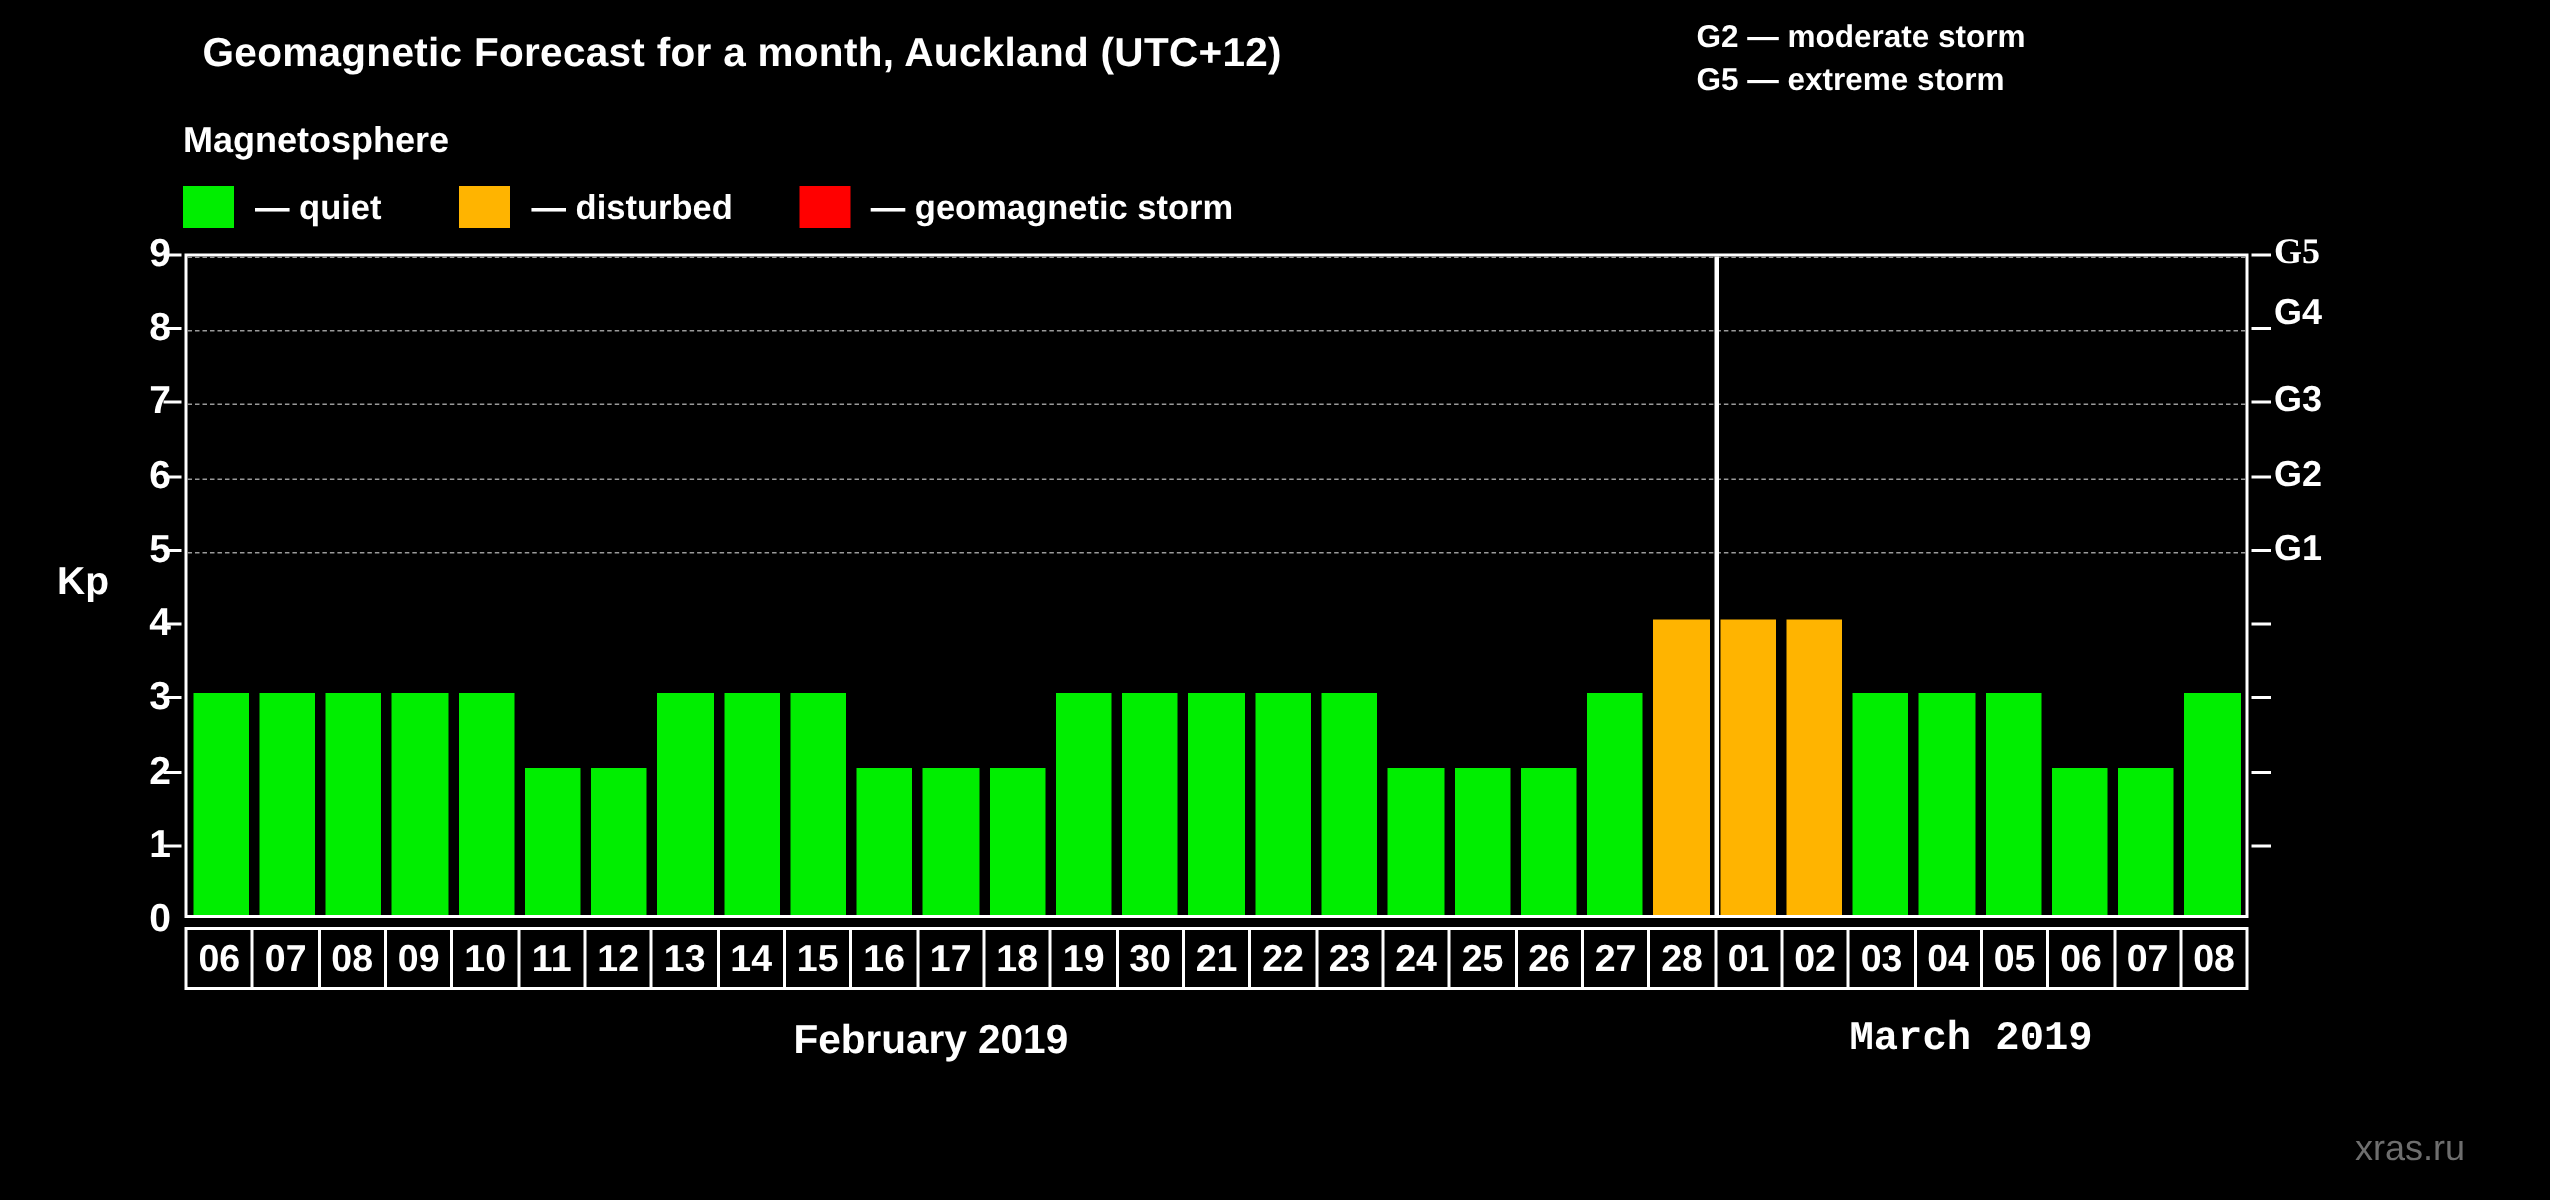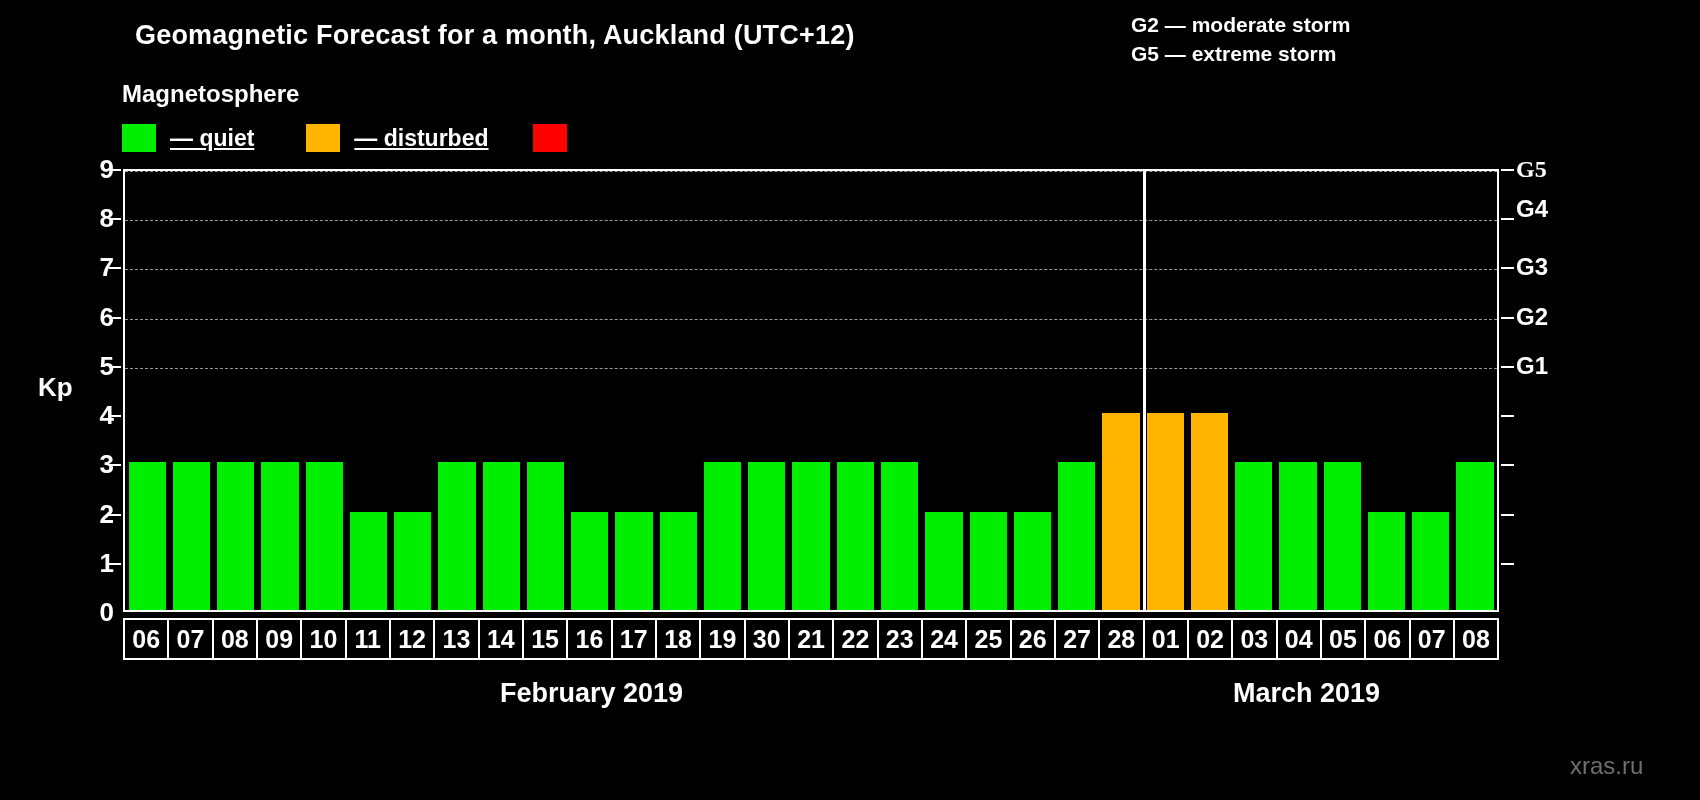--- a/index.html
+++ b/index.html
@@ -7,21 +7,21 @@
        font-family:"Liberation Sans",sans-serif;color:#fff;}
 
   .title{position:absolute;left:122px;top:20px;font-size:27px;font-weight:bold;
          letter-spacing:.2px;white-space:nowrap;margin-left:13px;}
 
   .mag-title{position:absolute;left:122px;top:80px;font-size:24px;font-weight:bold;}
 
   .legend{position:absolute;left:122px;top:124px;display:flex;align-items:center;}
   .legend .item{display:flex;align-items:center;}
   .lg-sw{width:34px;height:28px;display:inline-block;}
-  .lg-txt{font-size:23px;font-weight:bold;margin-left:14px;white-space:nowrap;text-decoration:underline;}
+  .lg-txt{font-size:23px;font-weight:bold;margin-left:14px;white-space:nowrap;}
   .sp1{width:52px;}
   .sp2{width:44px;}
 
   .gscale{position:absolute;left:1131px;top:10px;}
   .gscale .grow{font-size:21px;font-weight:bold;line-height:29.3px;white-space:nowrap;}
 
   
   .plot{position:absolute;left:123px;top:169px;width:1376px;height:443px;
         border:2px solid #fff;box-sizing:border-box;}
   .grid{position:absolute;left:0;right:0;height:0;border-top:1px dashed #9a9a9a;}
@@ -47,22 +47,22 @@
 
   
   .daterow{position:absolute;left:123px;top:618px;width:1376px;height:42px;
            display:flex;border:2px solid #fff;box-sizing:border-box;}
   .datecell{flex:1 1 0;display:flex;align-items:center;justify-content:center;
             font-size:25px;font-weight:bold;border-right:2px solid #fff;
             box-sizing:border-box;}
   .datecell:last-child{border-right:none;}
 
   .monthlabel{position:absolute;top:678px;font-size:27px;font-weight:bold;}
-  .m-feb{left:500px;}
-  .m-mar{left:1233px;}
+  .m-feb{left:529px;}
+  .m-mar{left:1233px;font-family:Liberation Mono, monospace;}
 
   .watermark{position:absolute;left:1570px;top:752px;font-size:24px;
              color:#6e6e6e;font-weight:normal;}
 </style>
 </head>
 <body>
 
 <div class="title">Geomagnetic Forecast for a month, Auckland (UTC+12)</div>
 
 <div class="mag-title">Magnetosphere</div>
@@ -73,20 +73,21 @@
     <span class="lg-txt">— quiet</span>
   </div>
   <span class="sp1"></span>
   <div class="item">
     <span class="lg-sw" style="background:#ffb400"></span>
     <span class="lg-txt">— disturbed</span>
   </div>
   <span class="sp2"></span>
   <div class="item">
     <span class="lg-sw" style="background:#ff0000"></span>
+    <span class="lg-txt">— geomagnetic storm</span>
   </div>
 </div>
 
 <div class="gscale">
   <div class="grow">G2 — moderate storm</div>
   <div class="grow">G5 — extreme storm</div>
 </div>
 
 <div class="kp">Kp</div>
 

